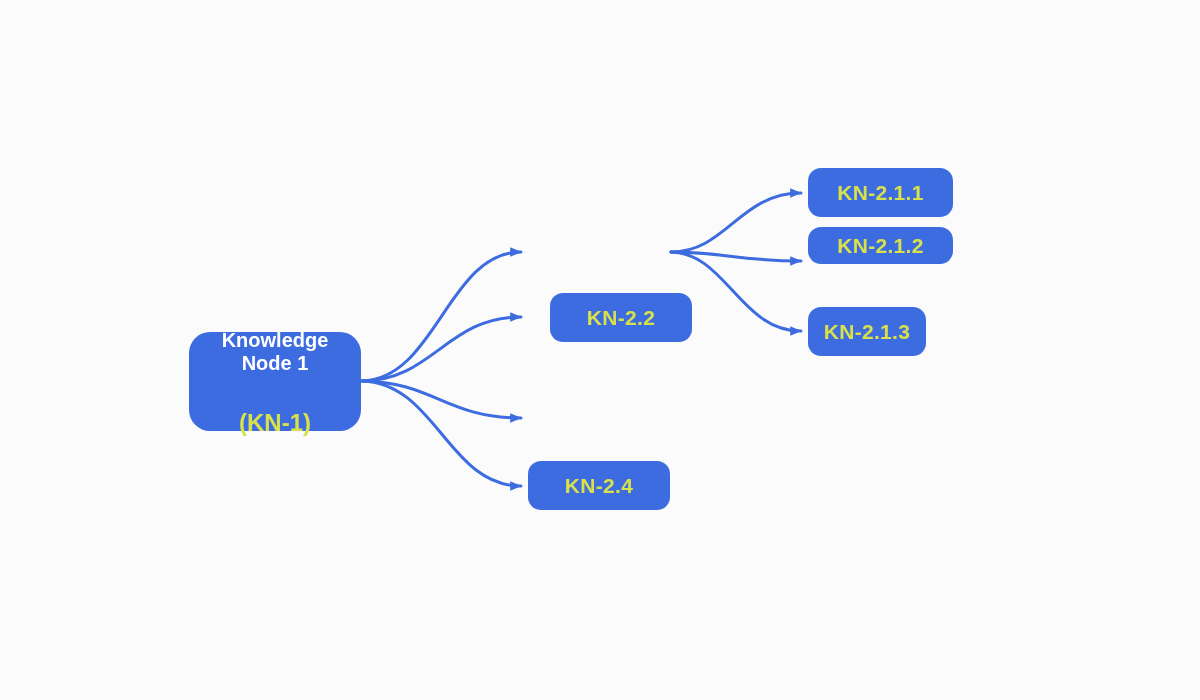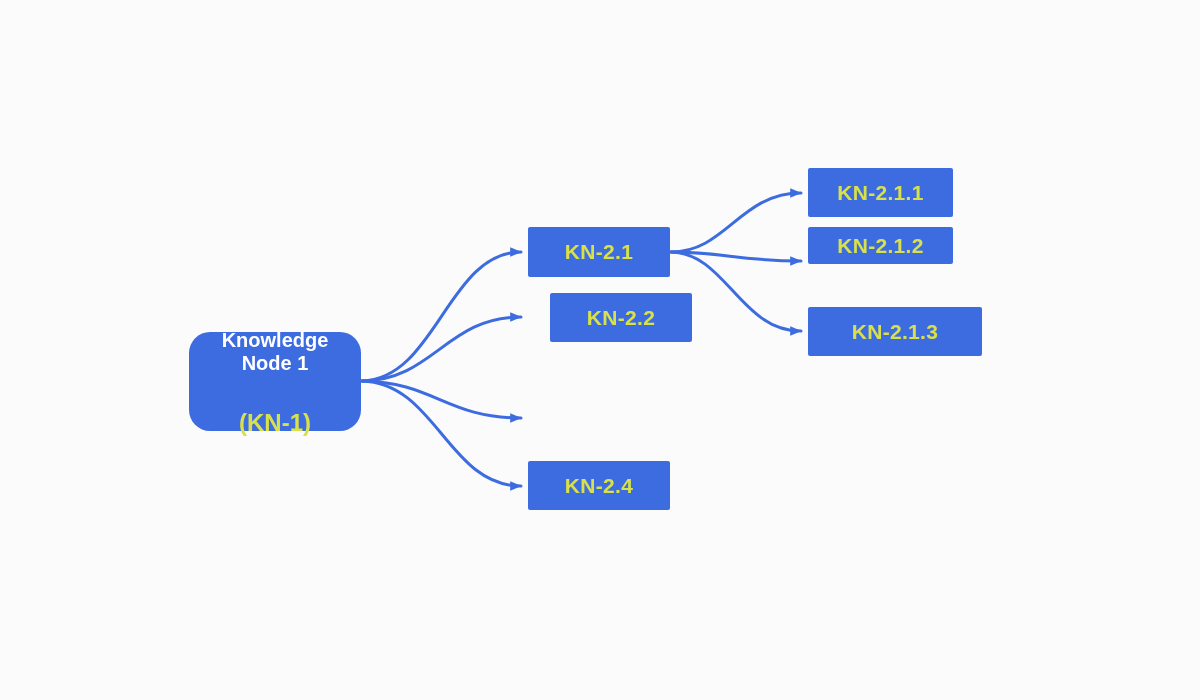--- a/index.html
+++ b/index.html
@@ -29,21 +29,21 @@
   .edge {
     fill: none;
     stroke: var(--edge-color);
     stroke-width: 3;
     stroke-linecap: round;
   }
   .arrowhead-shape { fill: var(--edge-color); }
   .node {
     position: absolute;
     background: var(--node-fill);
-    border-radius: 2px;
+    border-radius: 13px;
     display: flex;
     flex-direction: column;
     align-items: center;
     justify-content: center;
     text-align: center;
     cursor: pointer;
   }
   .node-label {
     font-size: 21px;
     font-weight: 700;
@@ -71,21 +71,21 @@
     line-height: 23px;
   }
   
   #n-kn21 { left: 528px; top: 227px; width: 142px; height: 50px; }
   #n-kn22 { left: 528px; top: 293px; width: 142px; height: 49px; margin-left: 22px; }
   #n-kn23 { left: 528px; top: 393px; width: 142px; height: 49px; }
   #n-kn24 { left: 528px; top: 461px; width: 142px; height: 49px; }
   
   #n-kn211 { left: 808px; top: 168px; width: 145px; height: 49px; }
   #n-kn212 { left: 808px; top: 227px; width: 145px; height: 37px; }
-  #n-kn213 { left: 808px; top: 307px; width: 174px; height: 49px; justify-content: center; }
+  #n-kn213 { left: 808px; top: 307px; width: 118px; height: 49px; justify-content: center; }
 </style>
 </head>
 <body>
 
 <div class="canvas">
 
   <svg class="edges" viewBox="0 0 1200 700" aria-hidden="true">
     <defs>
       <marker id="arrow" viewBox="0 0 10 10" refX="9" refY="5" markerWidth="12" markerHeight="12" markerUnits="userSpaceOnUse" orient="auto">
         <path class="arrowhead-shape" d="M 0 1 L 9.5 5 L 0 9 z"></path>
@@ -98,23 +98,20 @@
     <path class="edge" d="M 671 252 C 726 252, 740 193, 801 193" marker-end="url(#arrow)"></path>
     <path class="edge" d="M 671 252 C 724 252, 738 261, 801 261" marker-end="url(#arrow)"></path>
     <path class="edge" d="M 671 252 C 726 253, 740 331, 801 331" marker-end="url(#arrow)"></path>
   </svg>
 
   <div class="node root" id="n-kn1">
     <div class="title">Knowledge Node 1</div>
     <div class="code">(KN-1)</div>
   </div>
 
-  <div class="node" id="n-kn21">
-    <span class="node-label">KN-2.1</span>
-  </div>
   <div class="node" id="n-kn22">
     <span class="node-label">KN-2.2</span>
   </div>
   <div class="node" id="n-kn24">
     <span class="node-label">KN-2.4</span>
   </div>
 
   <div class="node" id="n-kn211">
     <span class="node-label">KN-2.1.1</span>
   </div>

